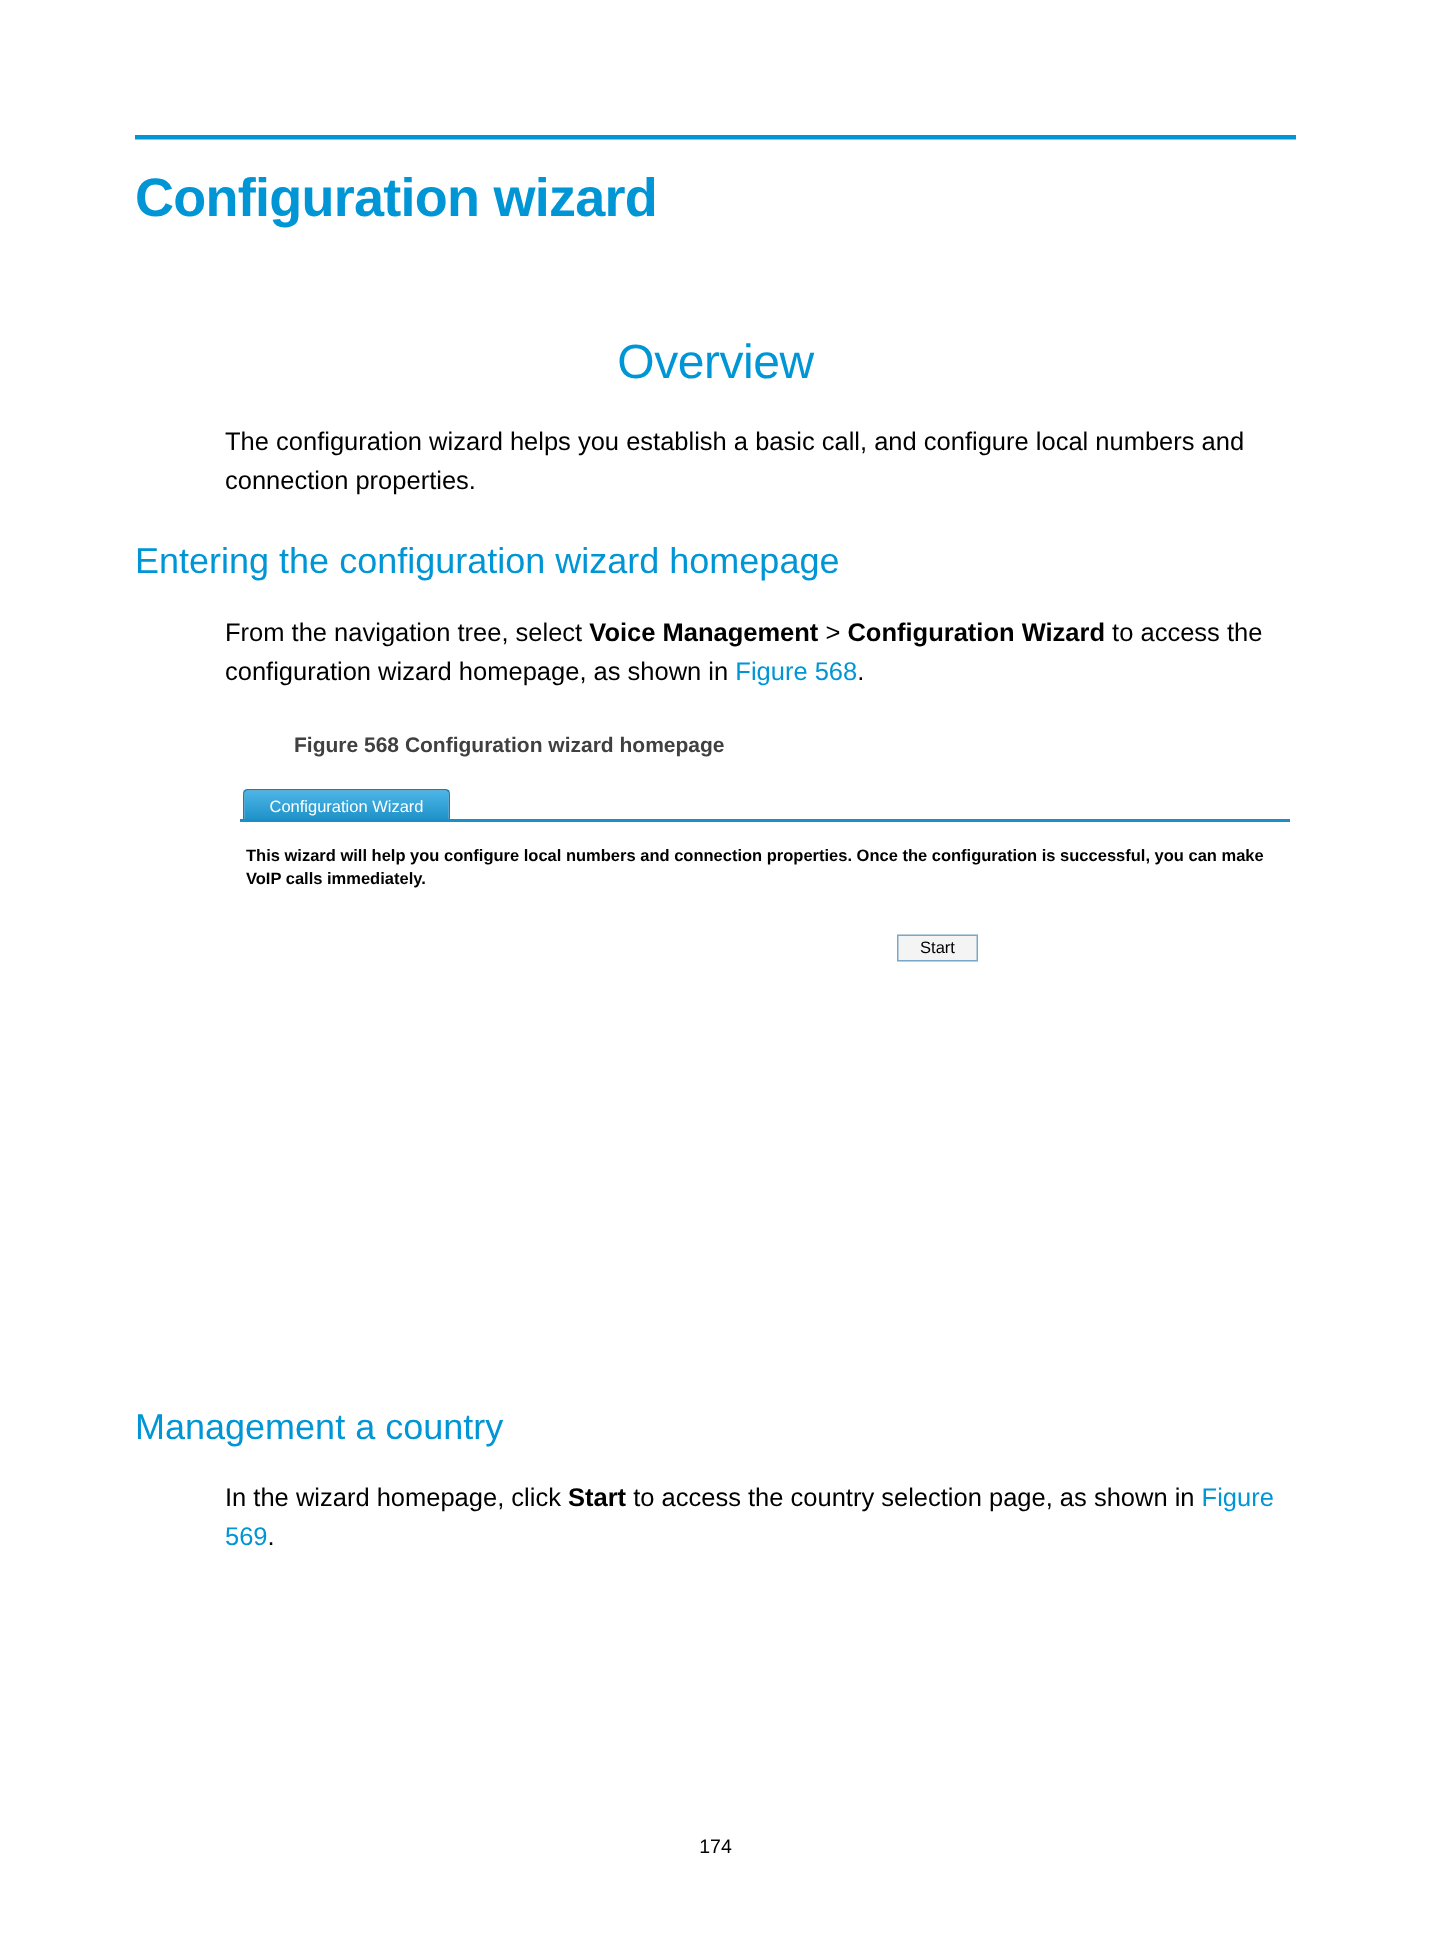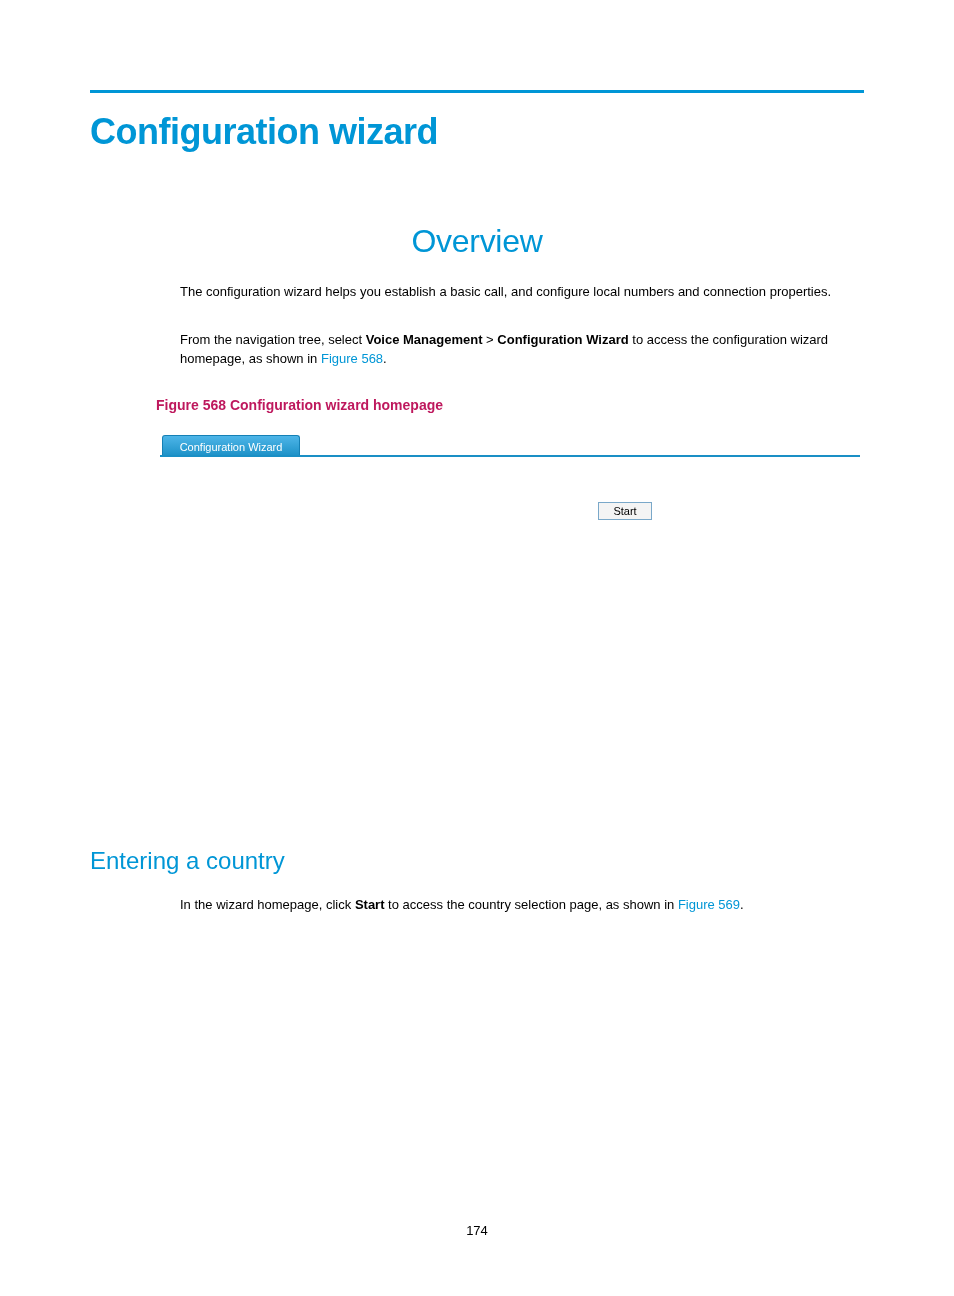--- a/index.html
+++ b/index.html
@@ -38,33 +38,33 @@
       letter-spacing: -0.3px;
       text-align: center;
     }
     h3.subsection {
       font-size: 24px;
       font-weight: normal;
       color: #0096d6;
       margin-bottom: 20px;
     }
     .body-text {
-      margin-left: 90px;
-      font-size: 13px;
+      margin-left: 60px;
+      font-size: 17px;
       line-height: 1.5;
       color: #000000;
       margin-bottom: 28px;
     }
     .body-text b { font-weight: bold; text-align: right; }
     .link { color: #0096d6; cursor: pointer; }
     .figure-caption {
-      margin-left: 66px;
+      margin-left: 106px;
       font-size: 14px;
       font-weight: bold;
-      color: #be185d;
+      color: #404040;
       margin-bottom: 20px;
     }
     .screenshot {
       margin-left: 70px;
       width: 700px;
       height: 350px;
       position: relative;
       margin-bottom: 40px;
     }
     .ss-tabbar {
@@ -141,42 +141,44 @@
 
   <div class="top-rule"></div>
 
   <h1 class="main-title">Configuration wizard</h1>
 
   <h2 class="section under-overview">Overview</h2>
 
   <p class="body-text">The configuration wizard helps you establish a basic call, and configure local numbers and connection properties.</p>
 
 
+  <h3 class="subsection">Entering the configuration wizard homepage</h3>
 
   <p class="body-text">
     <span>From the navigation tree, select </span><b>Voice Management</b><span> &gt; </span><b>Configuration Wizard</b><span> to access the configuration wizard homepage, as shown in </span><span class="link">Figure 568</span><span>.</span>
   </p>
 
   <div class="figure-caption">Figure 568 Configuration wizard homepage</div>
 
   <div class="screenshot">
     <div class="ss-tabbar">
       <div class="ss-tab">Configuration Wizard</div>
       <div class="ss-underline"></div>
     </div>
     <div class="ss-content">
+      <div class="ss-desc">This wizard will help you configure local numbers and connection properties. Once the configuration is successful, you can make VoIP calls immediately.</div>
       <div class="ss-button-row">
         <button class="ss-button">Start</button>
       </div>
     </div>
   </div>
 
   <div class="spacer-above-selecting"></div>
 
-  <h3 class="subsection">Entering a country</h3>
+  <h3 class="subsection">Management a country</h3>
 
   <p class="body-text">
     <span>In the wizard homepage, click </span><b>Start</b><span> to access the country selection page, as shown in </span><span class="link">Figure 569</span><span>.</span>
   </p>
 
 </div>
 
 <div class="page-number">174</div>
 
 </body></html>

